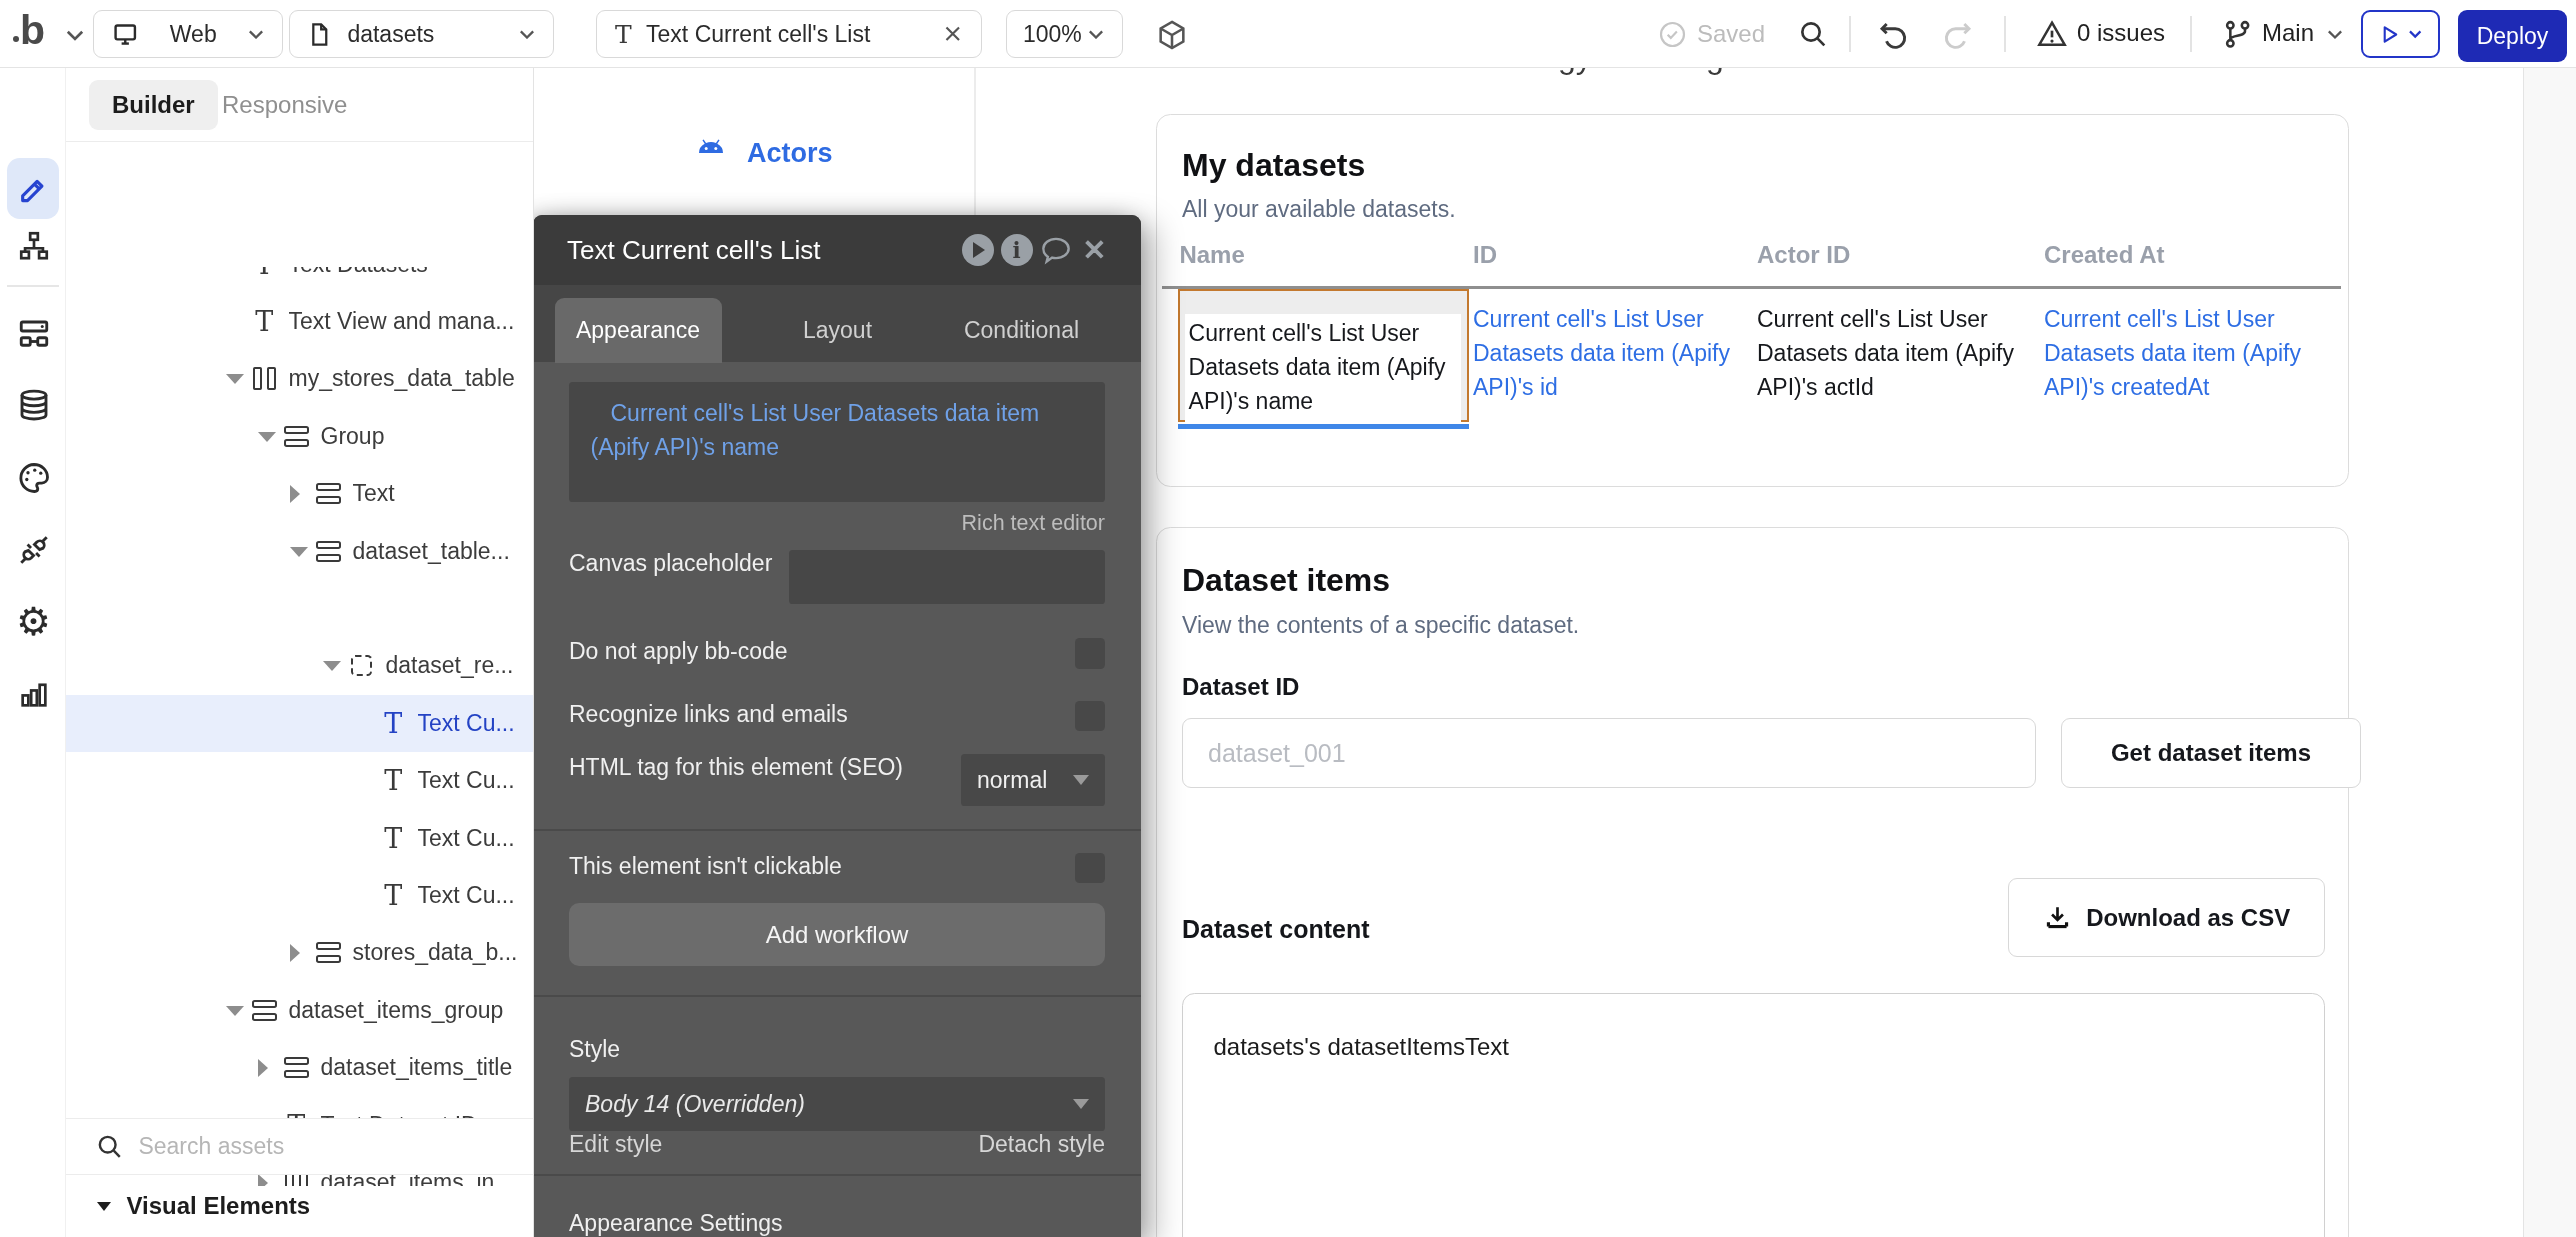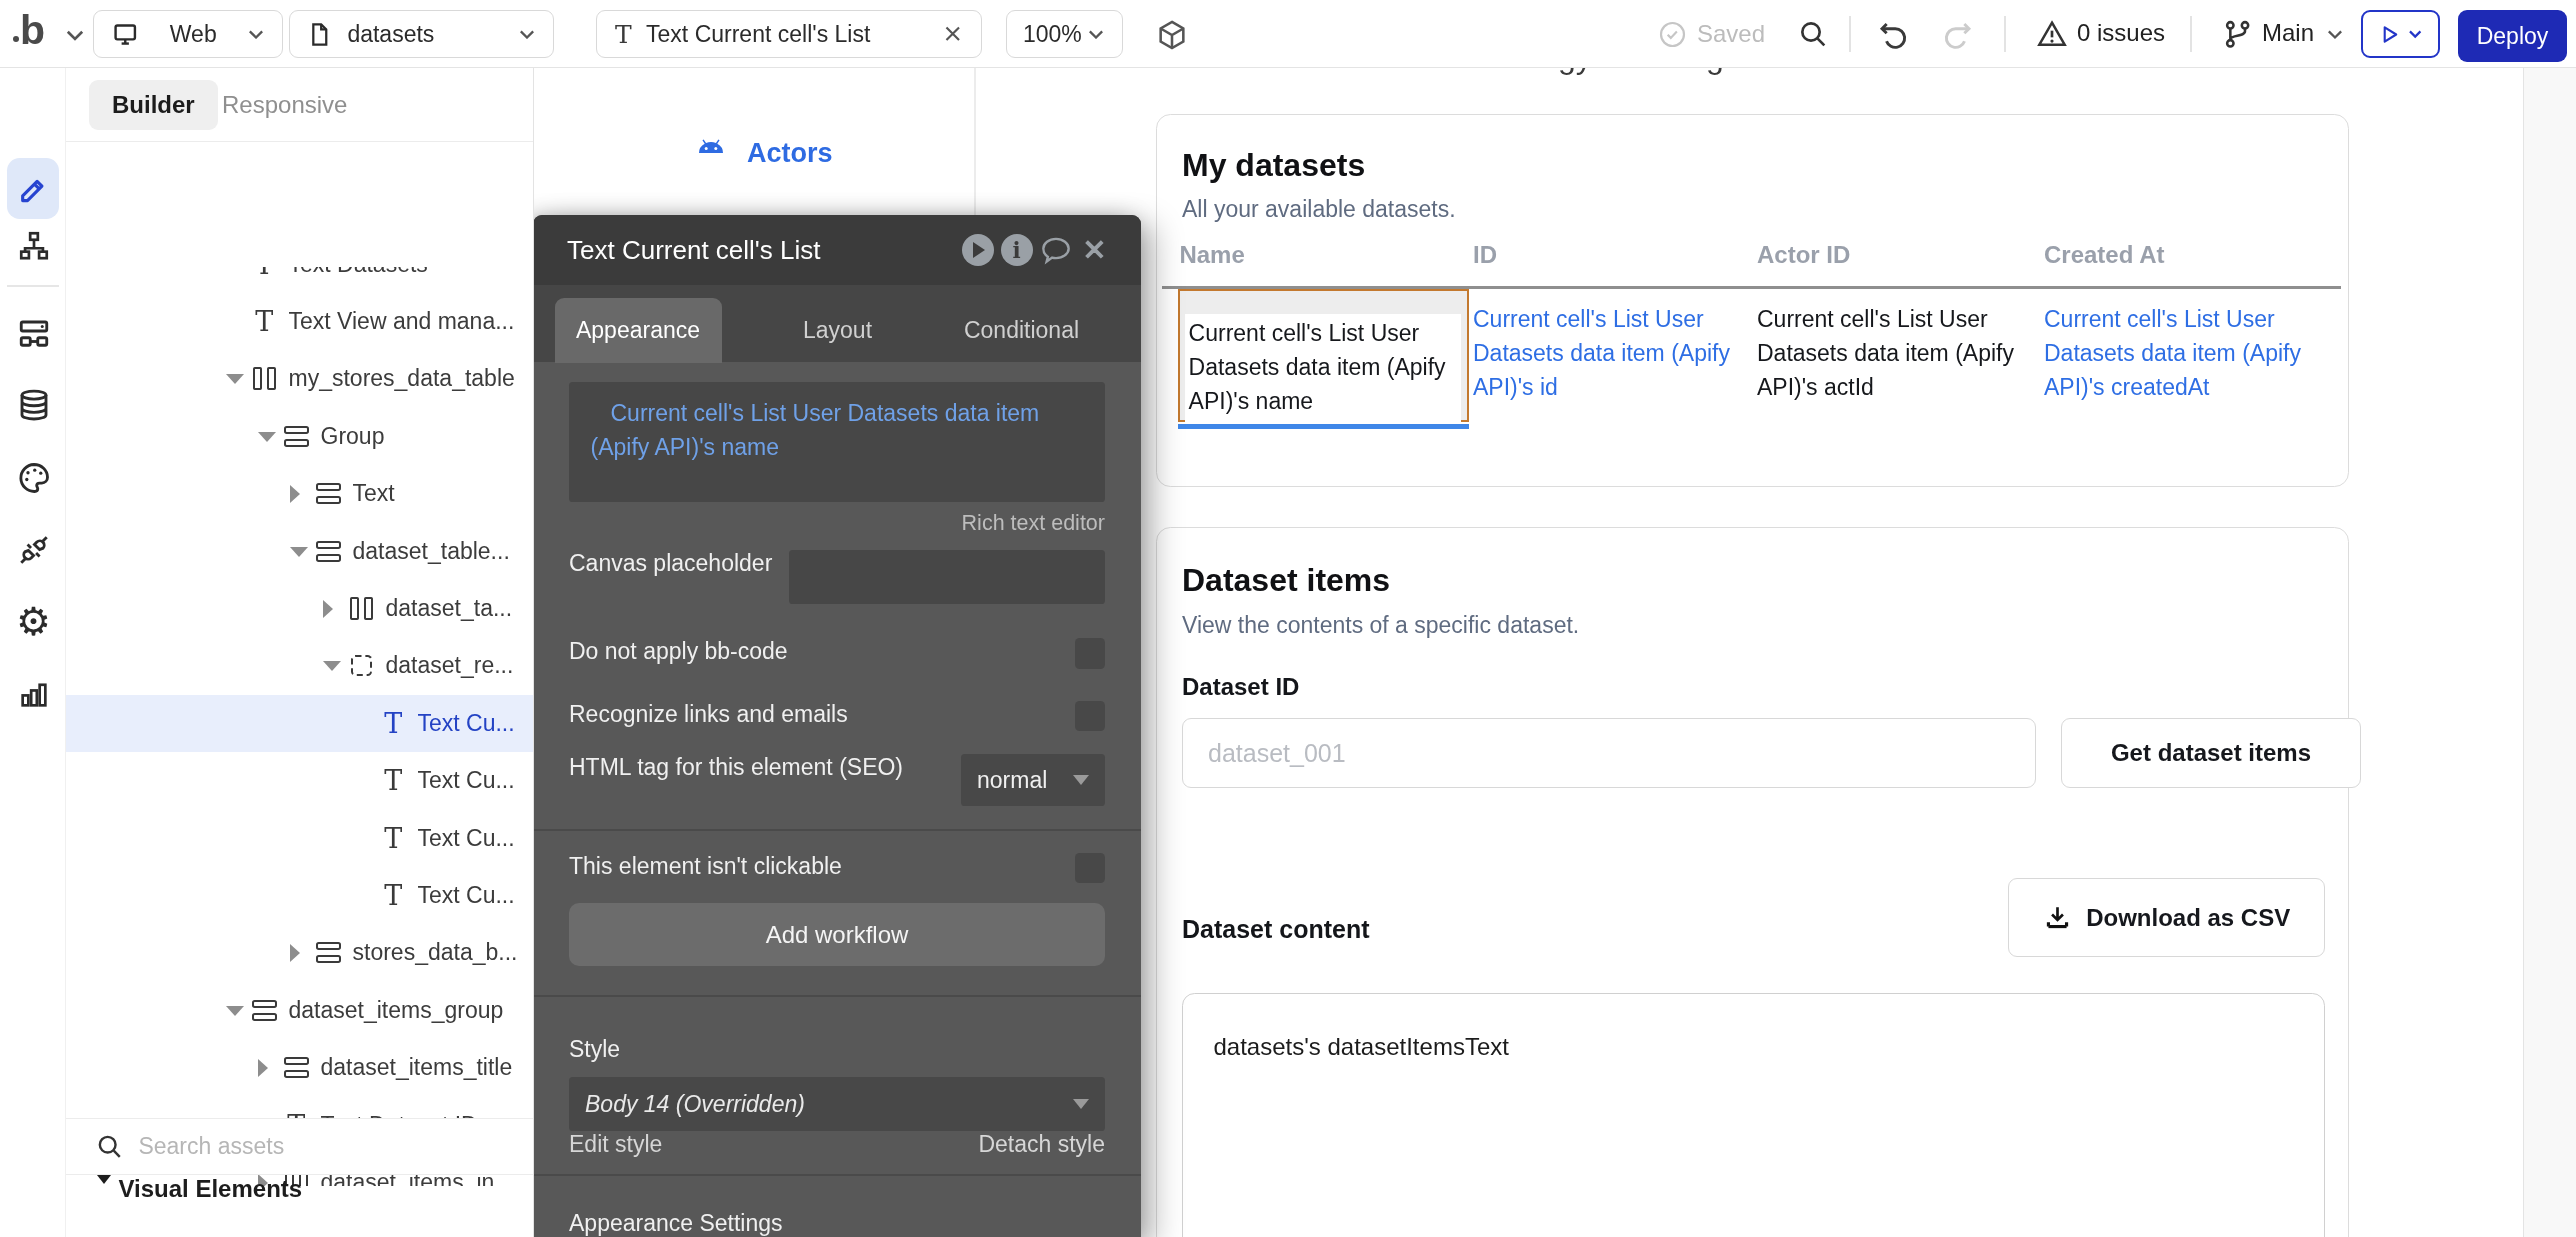--- a/index.html
+++ b/index.html
@@ -53,21 +53,21 @@
   .arr-r { width:0; height:0; border-top:9px solid transparent; border-bottom:9px solid transparent; border-left:10.8px solid #8d8d8d; }
   .tico { width:30.5px; flex:0 0 30.5px; margin-right:9px; display:flex; align-items:center; justify-content:center; }
   .tico-T { font-family:"DejaVu Serif", serif; font-size:27px; color:#3a3a3a; line-height:1; }
   .sel .tico-T { color:#2443c4; }
   .tico-group { width:25px; height:21.5px; display:flex; flex-direction:column; justify-content:space-between; }
   .tico-group i { display:block; height:8px; border:2.2px solid #3a3a3a; border-radius:2.7px; }
   .tico-cols { width:23px; height:23px; display:flex; justify-content:space-between; }
   .tico-cols i { display:block; width:9px; border:2.2px solid #3a3a3a; border-radius:1.8px; }
   .tico-rep { width:21.5px; height:21.5px; border:2.2px dashed #3a3a3a; border-radius:4.5px; }
   .assets-search { bottom:62px; top:auto; border-top:1.8px solid #ececec; position:absolute; left:0; right:0; }
-  .ve-row { position:absolute; left:0; right:0; bottom:0; height:62px; display:flex; align-items:flex-start; gap:8px;
+  .ve-row { position:absolute; left:0; right:0; bottom:0; height:62px; display:flex; align-items:center; gap:16px;
     padding-left:30.5px; font-size:24px; font-weight:700; color:#1d1d1d; }
 
   
   .canvas { position:absolute; top:68px; left:535px; right:0; bottom:0; background:#fff; z-index:1; }
   .page-div { position:absolute; left:439px; top:0; bottom:0; width:1.8px; background:#ececec; }
   .gutter { position:absolute; right:0; top:0; bottom:0; width:53px; background:#f8f8f8; border-left:1.8px solid #e4e4e4; }
   .actors { position:absolute; left:158px; top:70px; display:flex; align-items:center; gap:18px;
     font-size:27px; font-weight:700; color:#2e6be2; }
   .frag { position:absolute; top:0; height:13.5px; overflow:hidden; color:#3a3a3a; font-size:32px; }
   .frag span { position:relative; top:-29px; }
@@ -362,33 +362,20 @@
           <i class="arr-d"></i>
         </span>
         <span class="tico">
           <span class="tico-group">
             <i></i>
             <i></i>
           </span>
         </span>
         <span>dataset_table...</span>
       </div>
-    <div class="trow" style="top:313px">
-        <span class="sp" style="width:257px"></span>
-        <span class="arrbox">
-          <i class="arr-r"></i>
-        </span>
-        <span class="tico">
-          <span class="tico-cols">
-            <i></i>
-            <i></i>
-          </span>
-        </span>
-        <span>dataset_ta...</span>
-      </div>
     <div class="trow" style="top:370px">
         <span class="sp" style="width:257px"></span>
         <span class="arrbox">
           <i class="arr-d"></i>
         </span>
         <span class="tico">
           <span class="tico-rep"></span>
         </span>
         <span>dataset_re...</span>
       </div>

